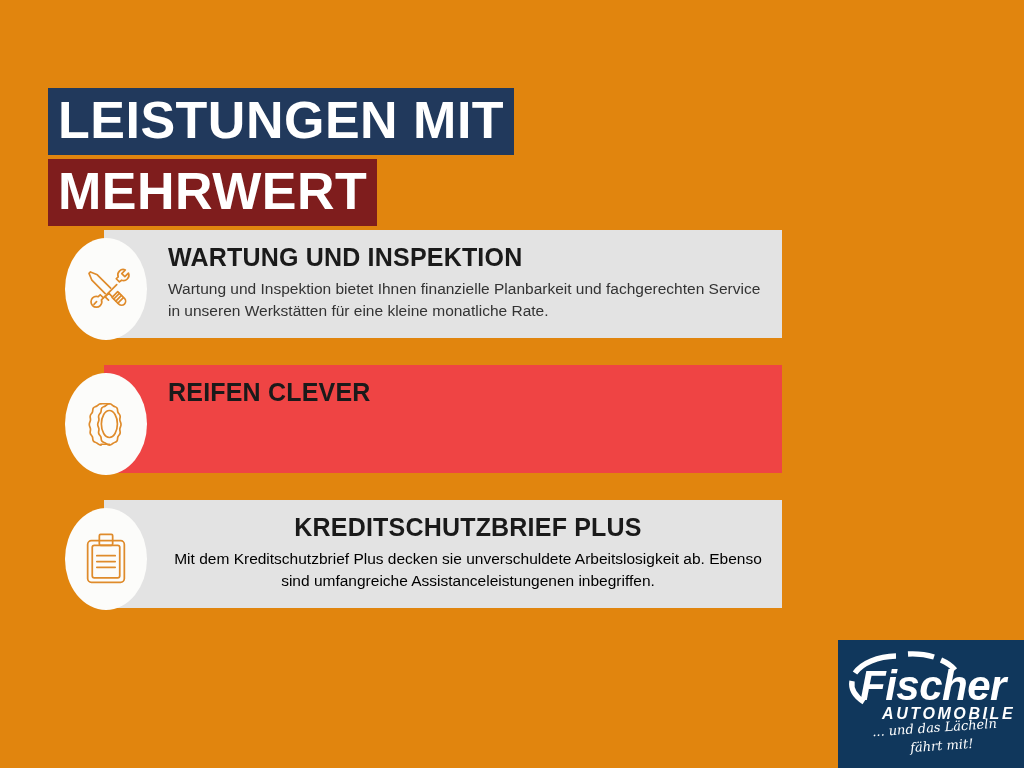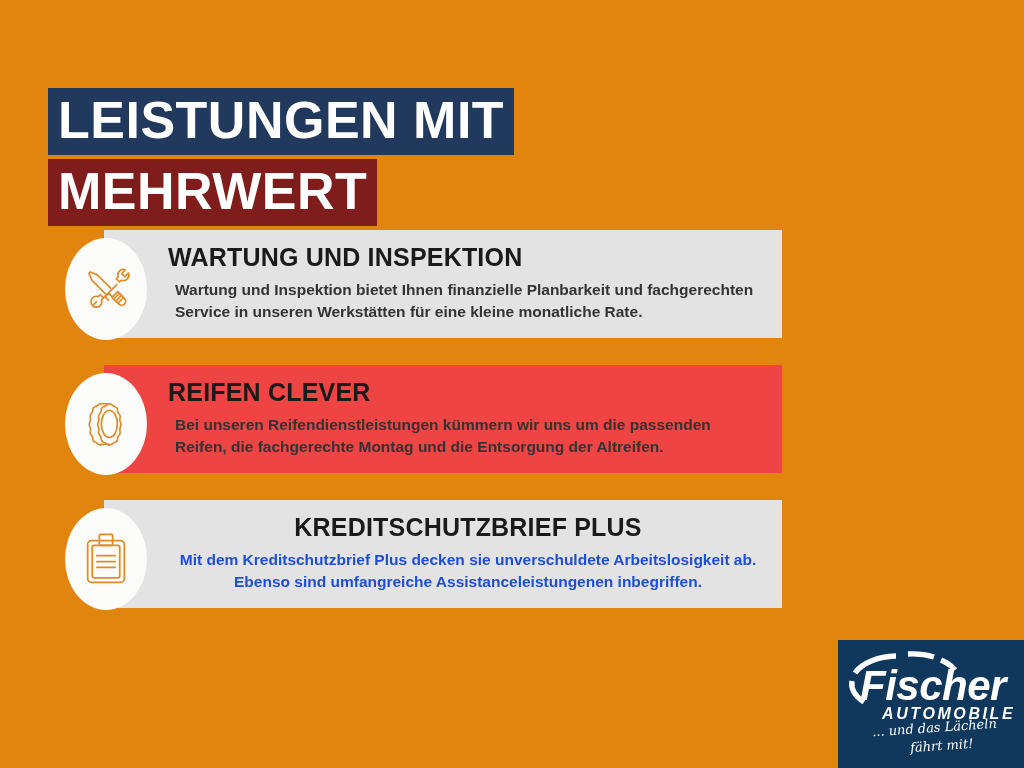--- a/index.html
+++ b/index.html
@@ -64,23 +64,23 @@
     font-size: 25px;
     font-weight: 700;
     letter-spacing: 0.2px;
     line-height: 1.1;
     margin: 0 0 6px 0;
     white-space: nowrap;
   }
   .card-body {
     color: #333333;
     font-size: 15.5px;
-    font-weight: 700;
+    font-weight: 400;
     line-height: 1.42;
-    margin: 7px;
+    margin: 0;
     max-width: 600px;
   }
 
   
   .icon-circle {
     position: absolute;
     left: 65px;
     width: 82px;
     height: 102px;
     border-radius: 50%;
@@ -163,21 +163,20 @@
         <path d="M41.6 44.3l6.9-6.9M44.1 46.8l6.9-6.9M46.6 49.3l6.5-6.5"></path>
         <path d="M39.5 41.3l-4.1-4.1-4.4 4.4 4.1 4.1"></path>
         <path d="M31.0 37.6L14.6 21.2l-3.5-8.4 1.8-1.8 8.4 3.5 16.4 16.4"></path>
       </svg>
     </span>
   </div>
 
   <div class="card" id="card-1" style="background: #ef4444;">
     <div class="card-inner">
       <p class="card-title" style="color: rgb(26, 26, 26);">REIFEN CLEVER</p>
-      <p class="card-body" style="color: rgb(51, 51, 51);">Bei unseren Reifendienstleistungen kümmern wir uns um die passenden Reifen, die fachgerechte Montag und die Entsorgung der Altreifen.</p>
     </div>
   </div>
 
   <div class="icon-circle" id="icon-circle-1" style="background: rgb(252, 252, 250);">
     <span>
       <svg width="54" height="54" viewBox="0 0 64 64" fill="none" stroke="#DF8B2B" stroke-width="2" stroke-linecap="round" stroke-linejoin="round">
 
         <path d="M26 8
                  c-2.4 0 -3.0 1.4 -4.8 2.6
                  c-1.8 1.3 -3.0 0.6 -4.2 2.4
@@ -221,21 +220,21 @@
         <ellipse cx="36" cy="32" rx="9.5" ry="16"></ellipse>
 
         <path d="M26 8 L36 8 M26 56 L36 56"></path>
       </svg>
     </span>
   </div>
 
   <div class="card" id="card-2" style="background: rgb(227, 227, 227);">
     <div class="card-inner">
       <p class="card-title" style="color: rgb(26, 26, 26);">KREDITSCHUTZBRIEF PLUS</p>
-      <p class="card-body" style="color: #1d4ed8;">Mit dem Kreditschutzbrief Plus decken sie unverschuldete Arbeitslosigkeit ab. Ebenso sind umfangreiche Assistanceleistungenen inbegriffen.</p>
+      <p class="card-body" style="color: #000000;">Mit dem Kreditschutzbrief Plus decken sie unverschuldete Arbeitslosigkeit ab. Ebenso sind umfangreiche Assistanceleistungenen inbegriffen.</p>
     </div>
   </div>
 
   <div class="icon-circle" id="icon-circle-2" style="background: rgb(252, 252, 250);">
     <span>
       <svg width="50" height="54" viewBox="0 0 60 64" fill="none" stroke="#DF8B2B" stroke-width="2.1" stroke-linecap="round" stroke-linejoin="round">
 
         <rect x="8" y="10" width="44" height="50" rx="4.5"></rect>
 
         <rect x="13.5" y="15.5" width="33" height="39" rx="2.5"></rect>

